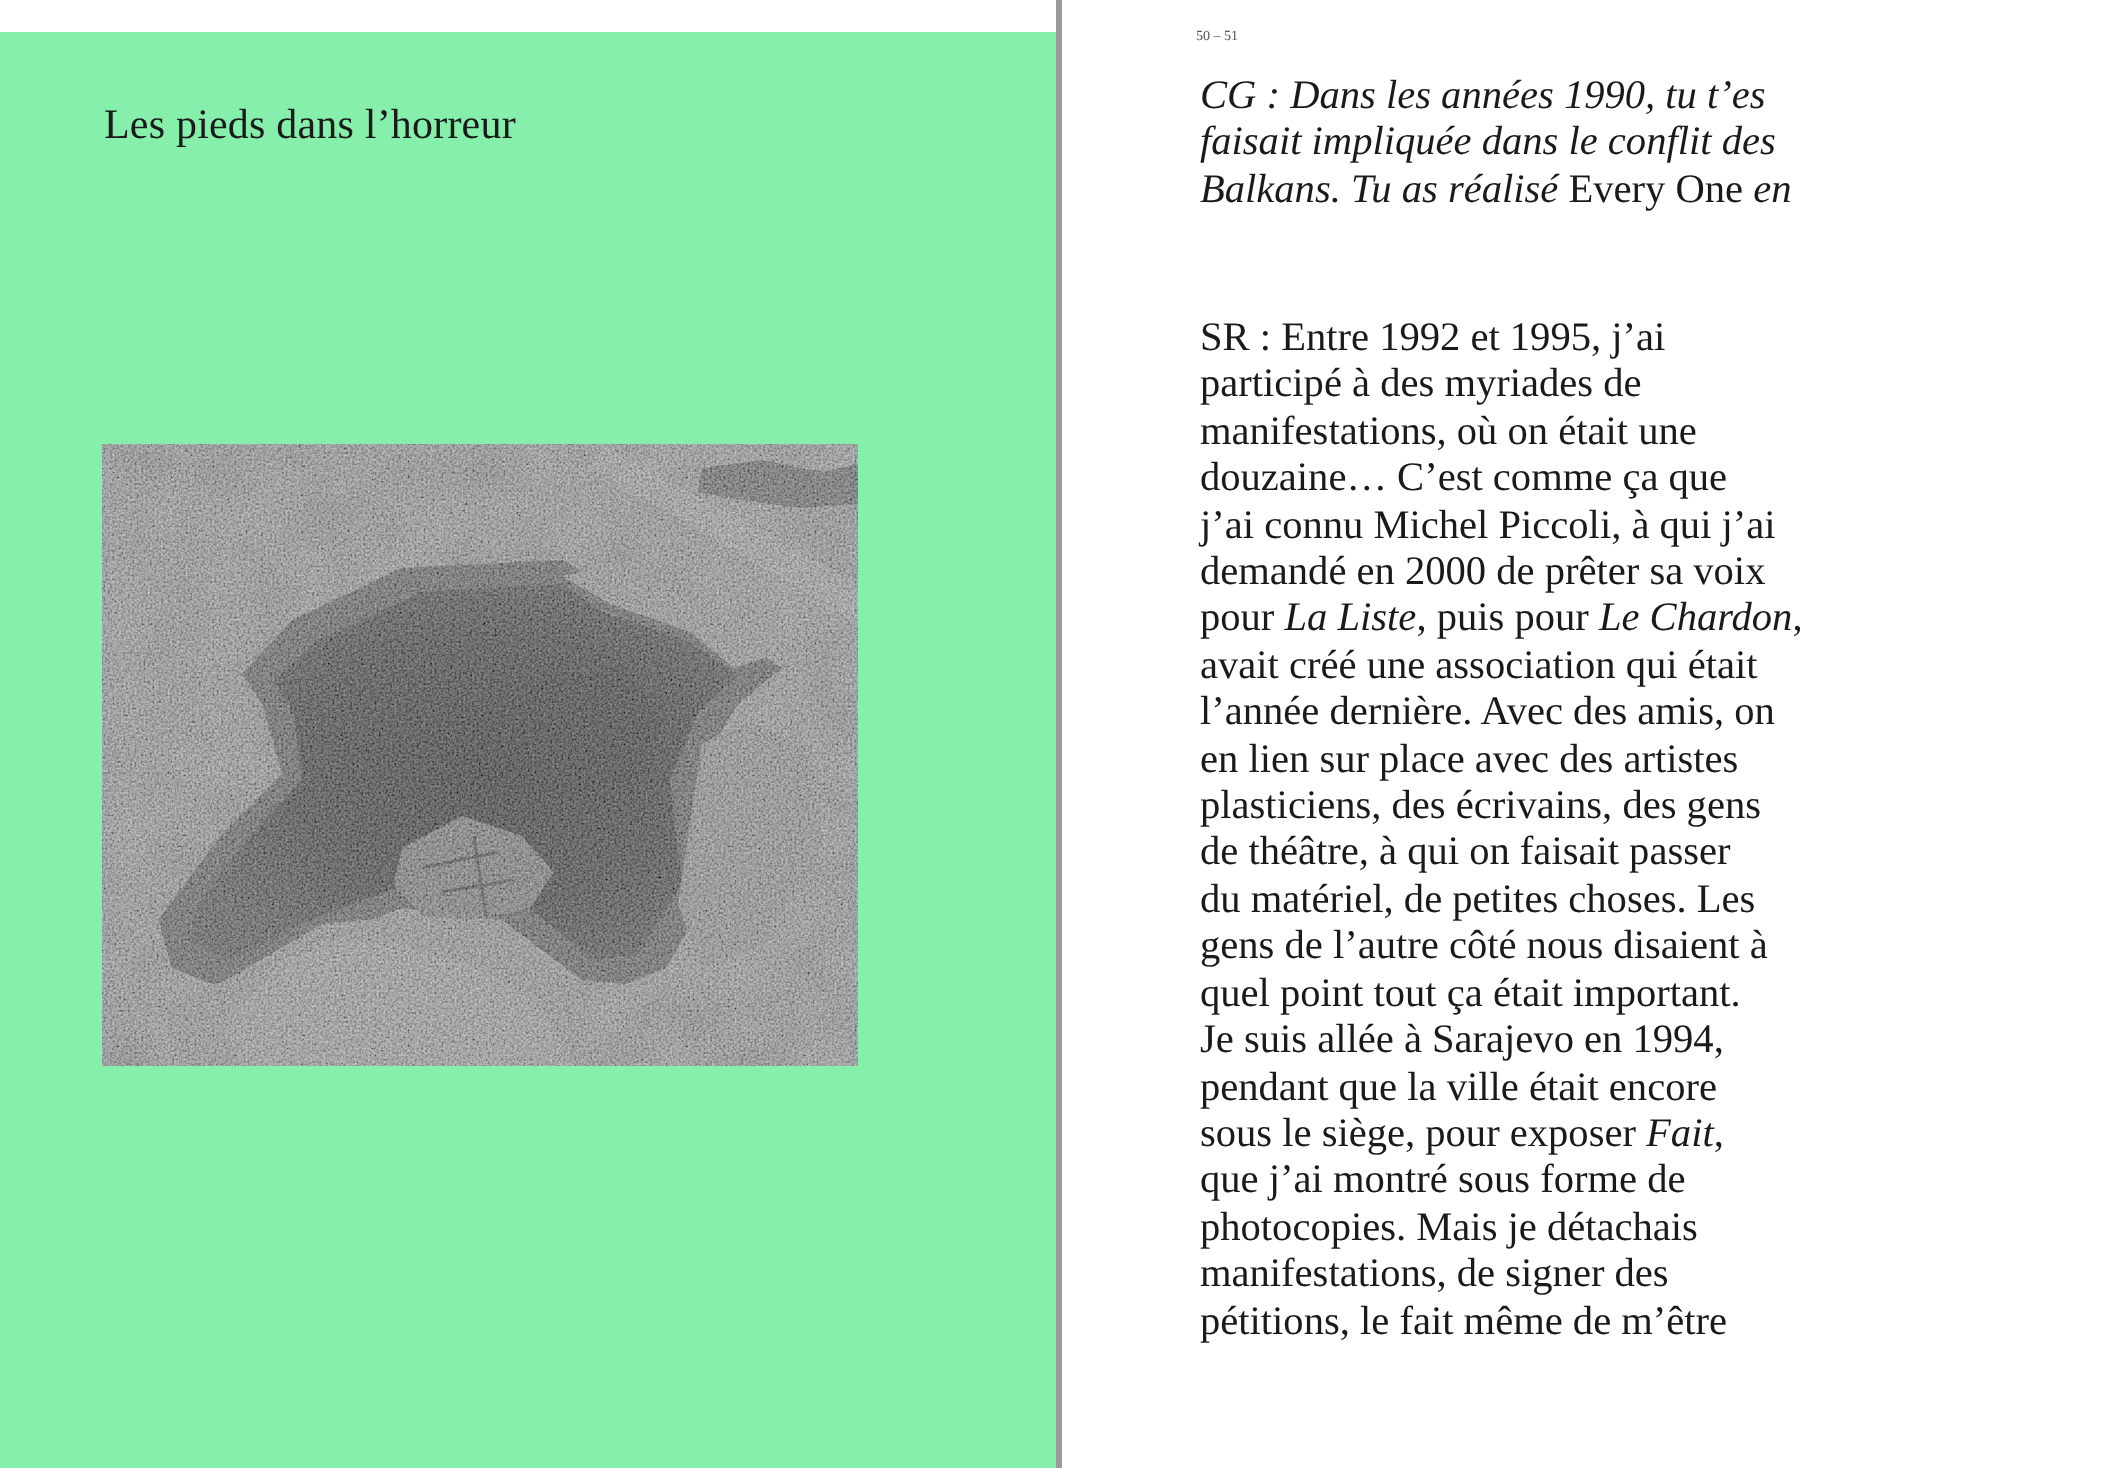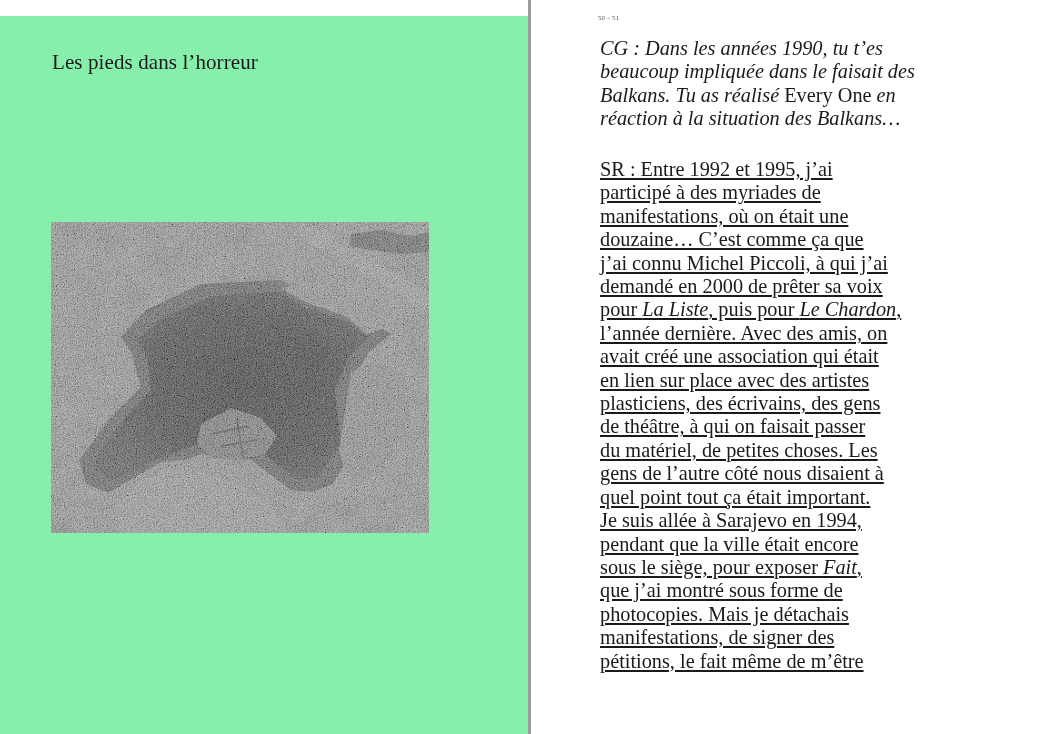--- a/index.html
+++ b/index.html
@@ -84,21 +84,20 @@
     }
     .question .roman { font-style: normal; text-align: right; }
     .answer {
       margin: 0;
       position: absolute;
       top: 121px;
       left: 0;
       width: 330px;
       font-size: 20.3px;
       line-height: 23.4px;
-      text-decoration: underline;
     }
     .answer .line { display: block; white-space: nowrap; }
     .question .line { display: block; white-space: nowrap; }
     .it { font-style: italic; }
   </style>
 </head>
 <body>
 
 <div class="spread">
 
@@ -161,31 +160,31 @@
   </div>
 
   <div class="gutter"></div>
 
   <div class="page-right">
   </div>
 
   <div class="folio">50 – 51</div>
 
   <div class="text-block">
-    <p class="question" id="question"><span class="line"><span>CG : Dans les années 1990, tu t’es</span></span><span class="line"><span>beaucoup impliquée dans le faisait des</span></span><span class="line"><span>Balkans. Tu as réalisé </span><span class="roman">Every One</span><span> en</span></span><span class="line"><span>réaction à la situation des Balkans…</span></span></p>
+    <p class="question" id="question"><span class="line"><span>CG : Dans les années 1990, tu t’es</span></span><span class="line"><span>faisait impliquée dans le conflit des</span></span><span class="line"><span>Balkans. Tu as réalisé </span><span class="roman">Every One</span><span> en</span></span></p>
     <p class="answer" id="answer">
         <span class="line"><span>SR : Entre 1992 et 1995, j’ai</span></span>
         <span class="line"><span>participé à des myriades de</span></span>
         <span class="line"><span>manifestations, où on était une</span></span>
         <span class="line"><span>douzaine… C’est comme ça que</span></span>
         <span class="line"><span>j’ai connu Michel Piccoli, à qui j’ai</span></span>
         <span class="line"><span>demandé en 2000 de prêter sa voix</span></span>
         <span class="line"><span>pour </span><span class="it">La Liste</span><span>, puis pour </span><span class="it">Le Chardon</span><span>,</span></span>
+        <span class="line"><span>avait créé une association qui était</span></span>
         <span class="line"><span>l’année dernière. Avec des amis, on</span></span>
-        <span class="line"><span>avait créé une association qui était</span></span>
         <span class="line"><span>en lien sur place avec des artistes</span></span>
         <span class="line"><span>plasticiens, des écrivains, des gens</span></span>
         <span class="line"><span>de théâtre, à qui on faisait passer</span></span>
         <span class="line"><span>du matériel, de petites choses. Les</span></span>
         <span class="line"><span>gens de l’autre côté nous disaient à</span></span>
         <span class="line"><span>quel point tout ça était important.</span></span>
         <span class="line"><span>Je suis allée à Sarajevo en 1994,</span></span>
         <span class="line"><span>pendant que la ville était encore</span></span>
         <span class="line"><span>sous le siège, pour exposer </span><span class="it">Fait</span><span>,</span></span>
         <span class="line"><span>que j’ai montré sous forme de</span></span>

